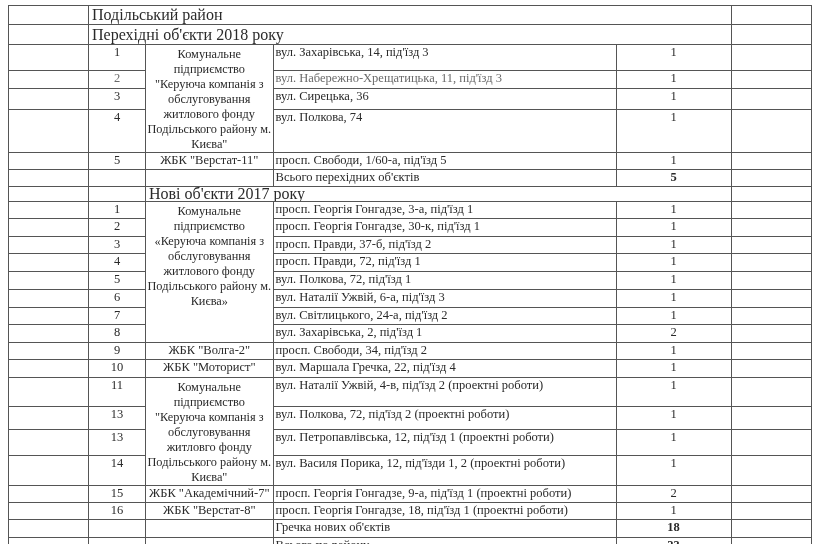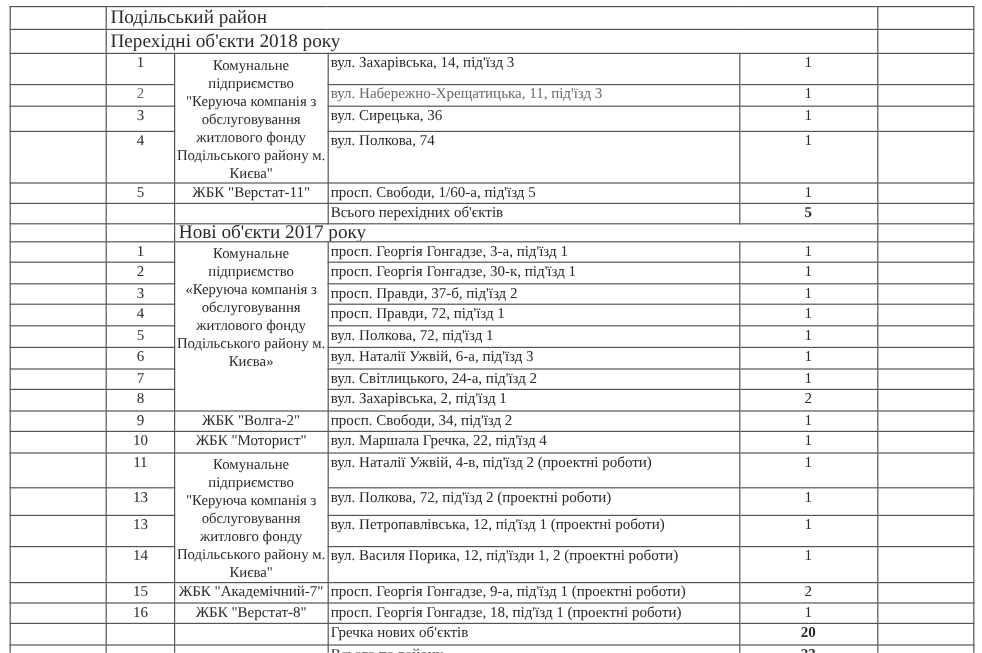--- a/index.html
+++ b/index.html
@@ -214,21 +214,21 @@
     <td class="addr">просп. Георгія Гонгадзе,  18, під'їзд 1 (проектні роботи)</td>
     <td class="c">1</td>
     <td></td>
   </tr>
 
   <tr style="height:18px">
     <td></td>
         <td></td>
         <td></td>
     <td class="addr">Гречка нових об'єктів</td>
-    <td class="tot">20</td>
+    <td class="tot">18</td>
     <td></td>
   </tr>
   <tr style="height:18px">
     <td></td>
         <td></td>
         <td></td>
     <td class="addr">Всього по району</td>
     <td class="tot">23</td>
     <td></td>
   </tr>

